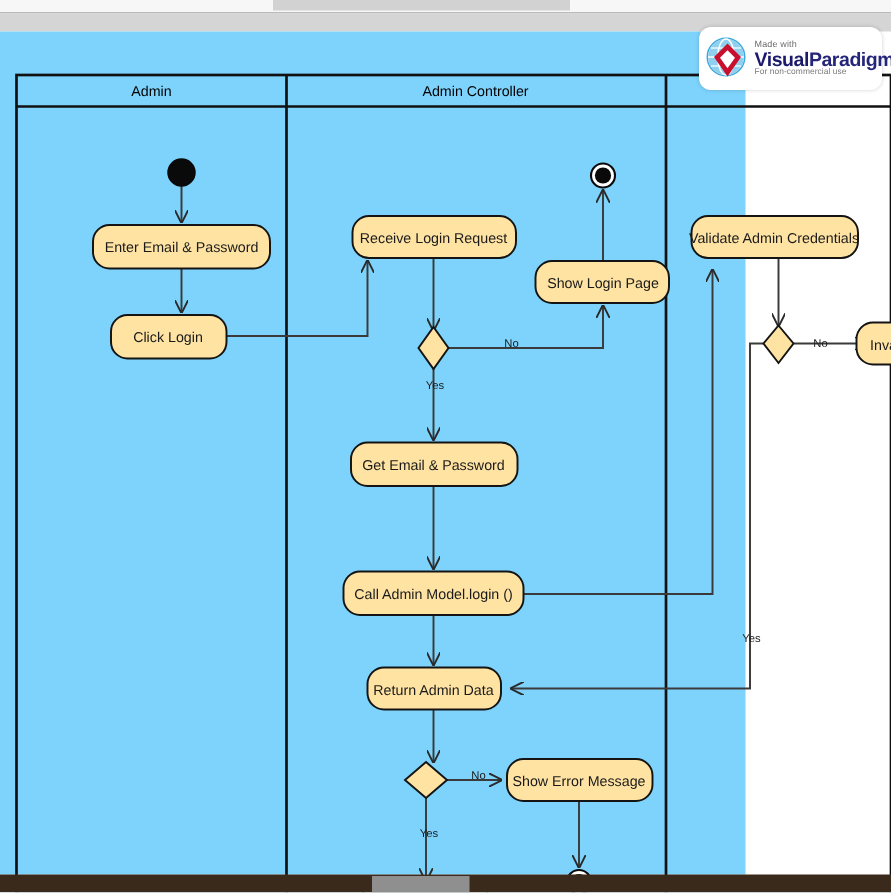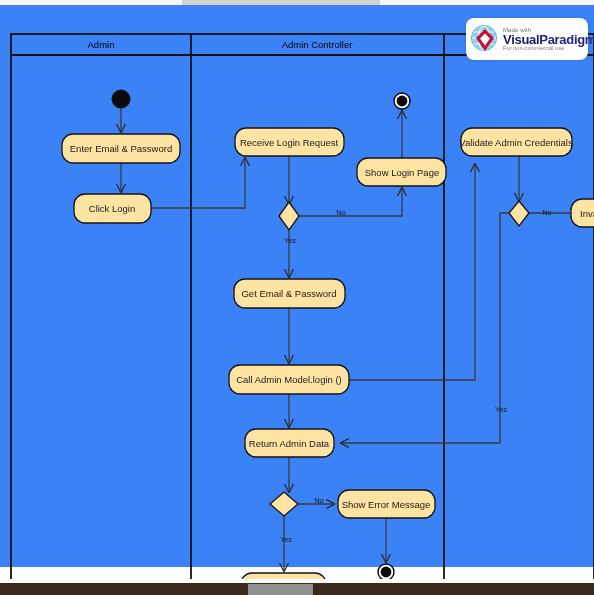--- a/index.html
+++ b/index.html
@@ -47,23 +47,23 @@
     background: #3a2a1c;
   }
   .bottom-band-thumb {
     position: absolute;
     left: 248px; bottom: 0;
     width: 65px; height: 11px;
     background: #8f8f8f;
   }
   .canvas {
     position: absolute;
-    left: 0; top: 5px;
-    width: 594px; height: 562px;
-    background: #3b82f6;
+    left: 0; top: 21px;
+    width: 497px; height: 562px;
+    background: #7dd3fc;
   }
   svg.diagram {
     position: absolute;
     left: 0; top: 0;
     width: 594px;
     height: 574px;
   }
   
   .vp-logo {
     position: absolute;

